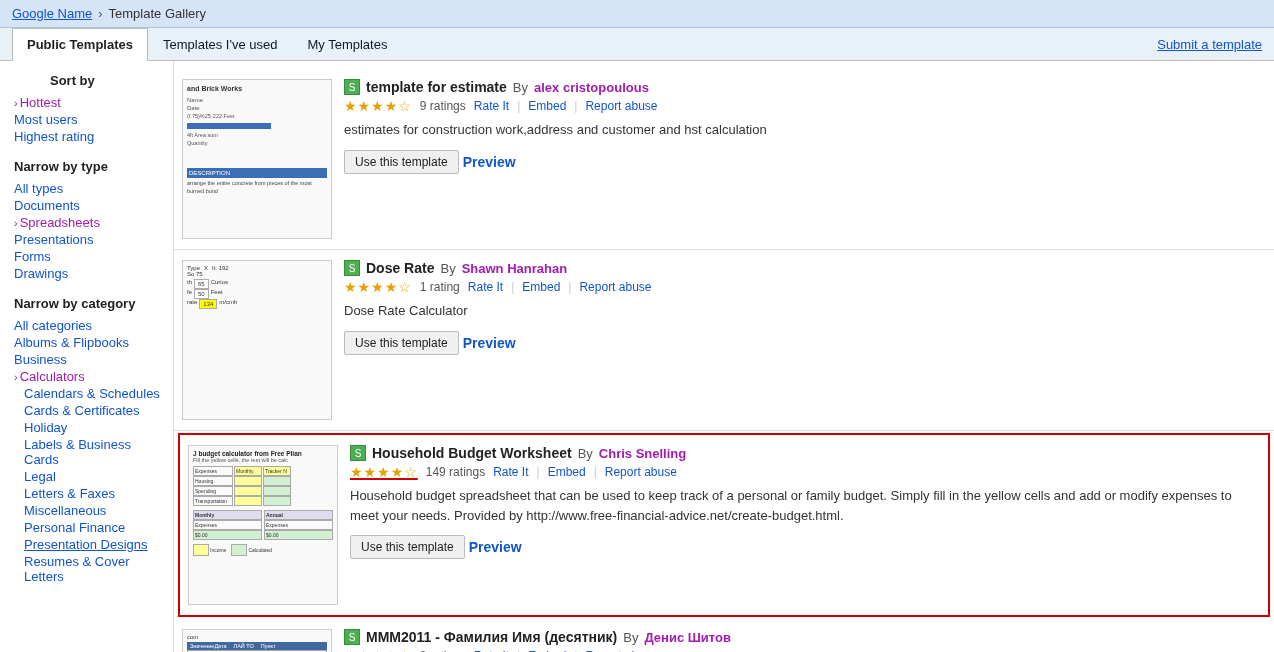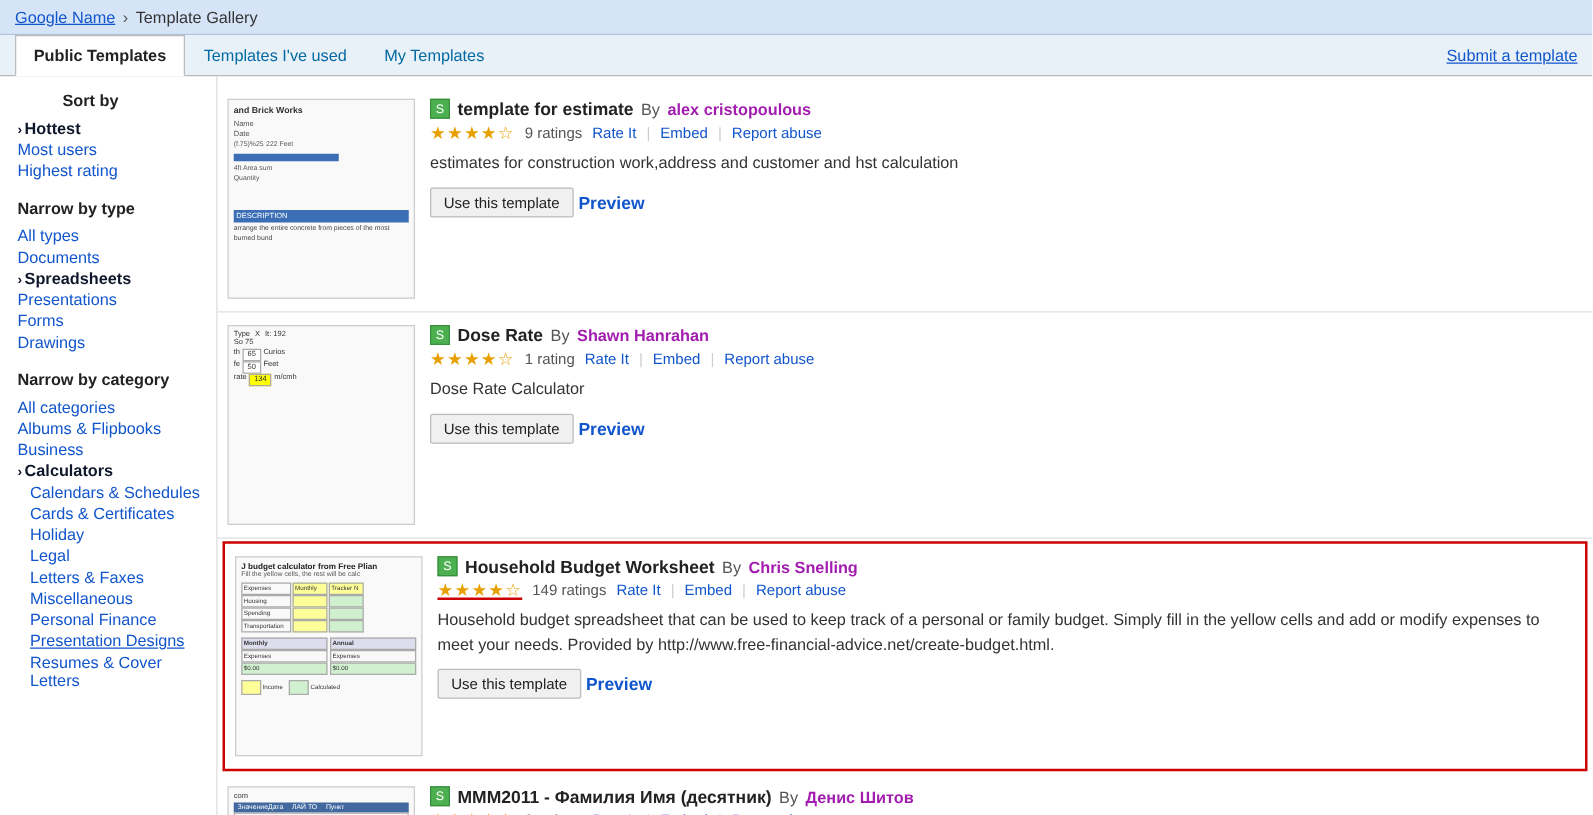--- a/index.html
+++ b/index.html
@@ -28,21 +28,21 @@
       justify-content: space-between;
     }
     #tabbar .tabs { display: flex; gap: 0; }
     .tab {
       padding: 8px 14px;
       font-size: 13px;
       cursor: pointer;
       border: 1px solid transparent;
       border-bottom: none;
       background: transparent;
-      color: #0369a1;
+      color: #0f172a;
       text-decoration: none;
     }
     .tab.active {
       background: #fff;
       border-color: #bbb;
       border-bottom: 1px solid #fff;
       color: #222;
       font-weight: bold;
       margin-bottom: -1px;
     }
@@ -55,21 +55,21 @@
     #sidebar {
       width: 174px;
       min-width: 174px;
       padding: 12px 8px 12px 14px;
       border-right: 1px solid #ddd;
       font-size: 13px;
     }
     .sidebar-section-title { font-weight: bold; margin-bottom: 6px; margin-top: 14px; color: #222; }
     .sidebar-section-title:first-child { margin-top: 0; margin-left: 36px; }
     .sidebar-link { color: #1155cc; text-decoration: none; display: block; padding: 1px 0; font-size: 13px; }
-    .sidebar-link.active-item { font-weight: bold; color: #0f172a; text-decoration: none; }
+    .sidebar-link.active-item { font-weight: normal; color: #a21caf; text-decoration: none; }
     .sidebar-item-arrow { font-size: 11px; margin-right: 2px; }
     .sidebar-bold { font-weight: bold; color: #222; }
 
     
     #content { flex: 1; padding: 8px 0; }
 
     
     .template-item {
       display: flex;
       border-bottom: 1px solid #e0e0e0;
@@ -190,20 +190,21 @@
     <div class="sidebar-section-title">Narrow by category</div>
     <a class="sidebar-link">All categories</a>
     <a class="sidebar-link">Albums &amp; Flipbooks</a>
     <a class="sidebar-link">Business</a>
     <a class="sidebar-link active-item sidebar-bold">
       <span class="sidebar-item-arrow">›</span><span>Calculators</span>
     </a>
     <a class="sidebar-link" style="padding-left:10px;">Calendars &amp; Schedules</a>
     <a class="sidebar-link" style="padding-left:10px;">Cards &amp; Certificates</a>
     <a class="sidebar-link" style="padding-left:10px;">Holiday</a>
+    <a class="sidebar-link" style="padding-left:10px;">Labels &amp; Business Cards</a>
     <a class="sidebar-link" style="padding-left:10px;">Legal</a>
     <a class="sidebar-link" style="padding-left:10px;">Letters &amp; Faxes</a>
     <a class="sidebar-link" style="padding-left:10px;">Miscellaneous</a>
     <a class="sidebar-link" style="padding-left:10px;">Personal Finance</a>
     <a class="sidebar-link" style="padding-left:10px;text-decoration:underline;">Presentation Designs</a>
     <a class="sidebar-link" style="padding-left:10px;">Resumes &amp; Cover Letters</a>
   </div>
 
   <div id="content">
 

